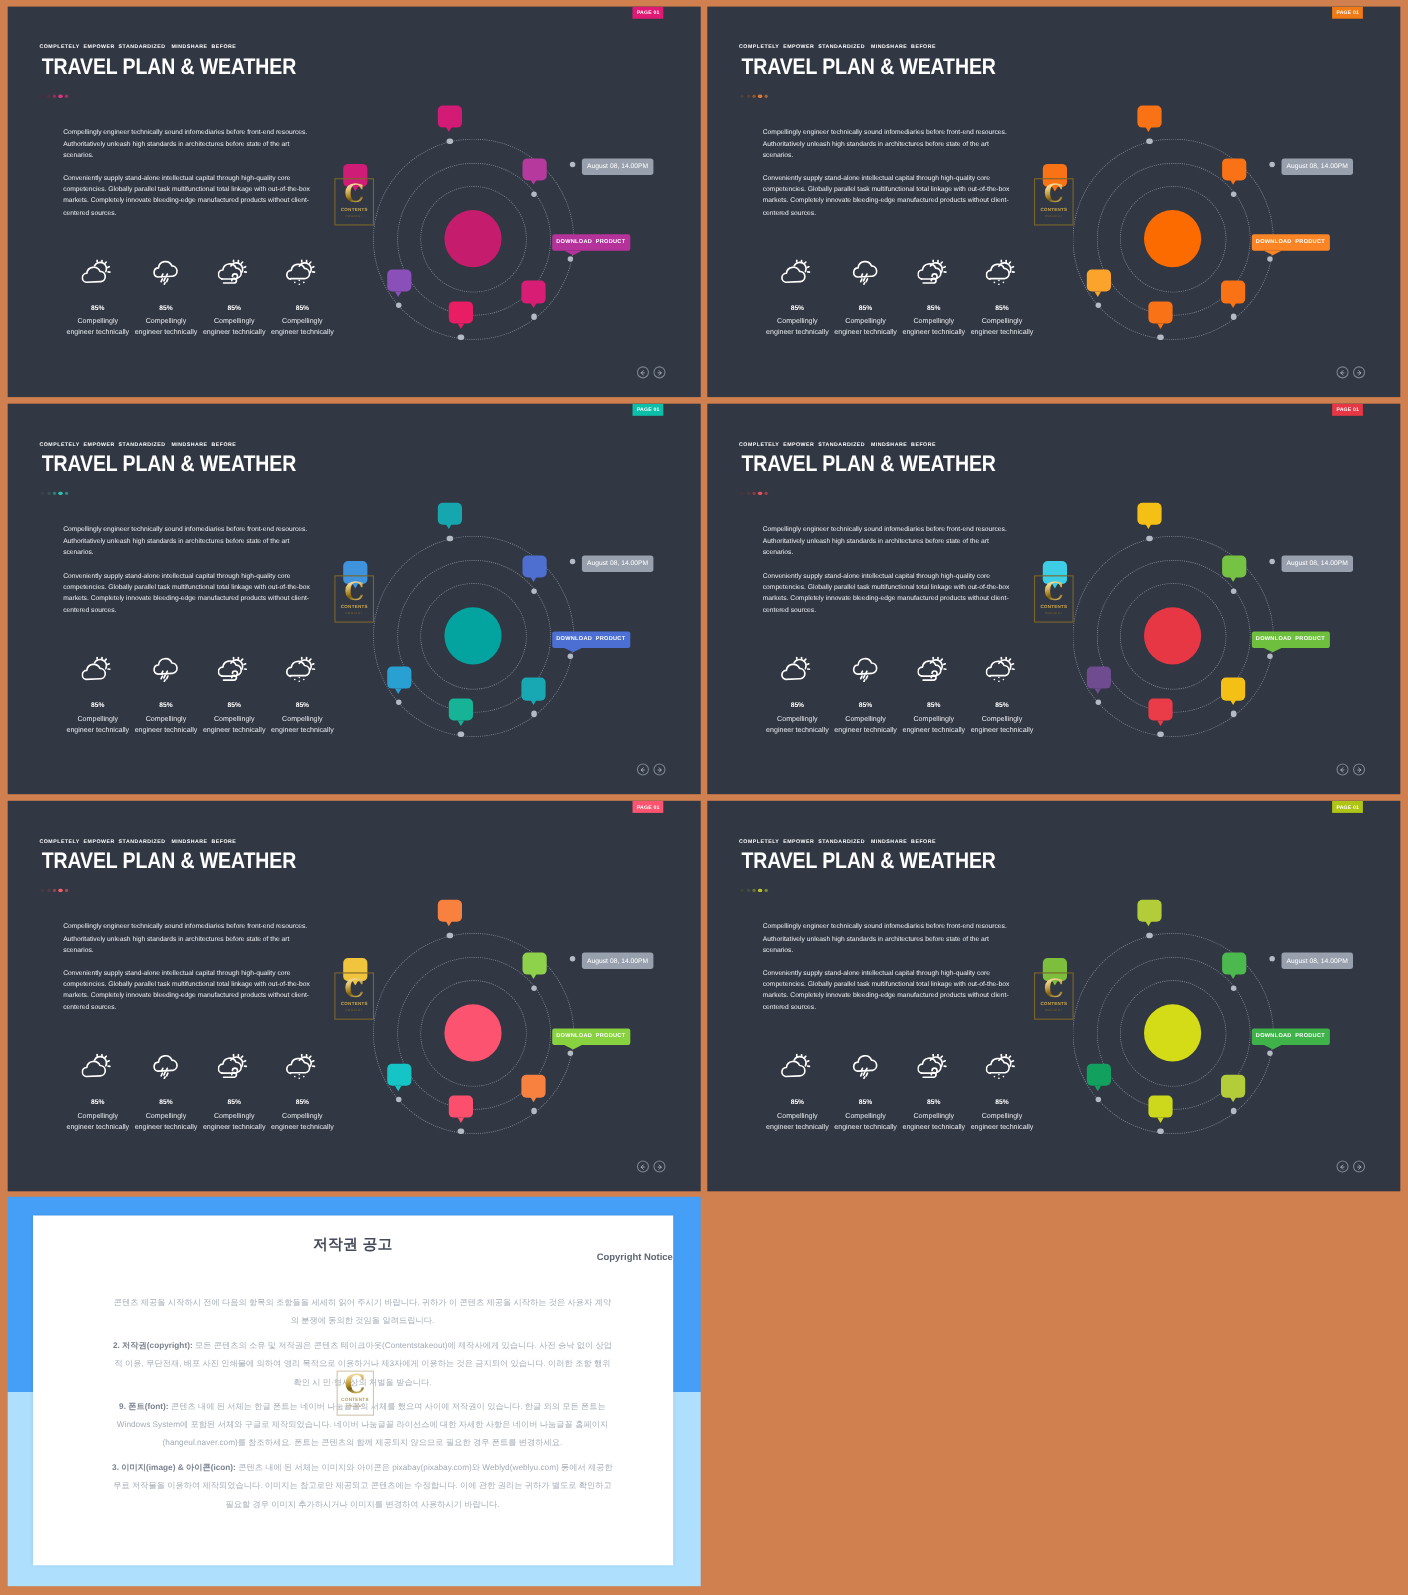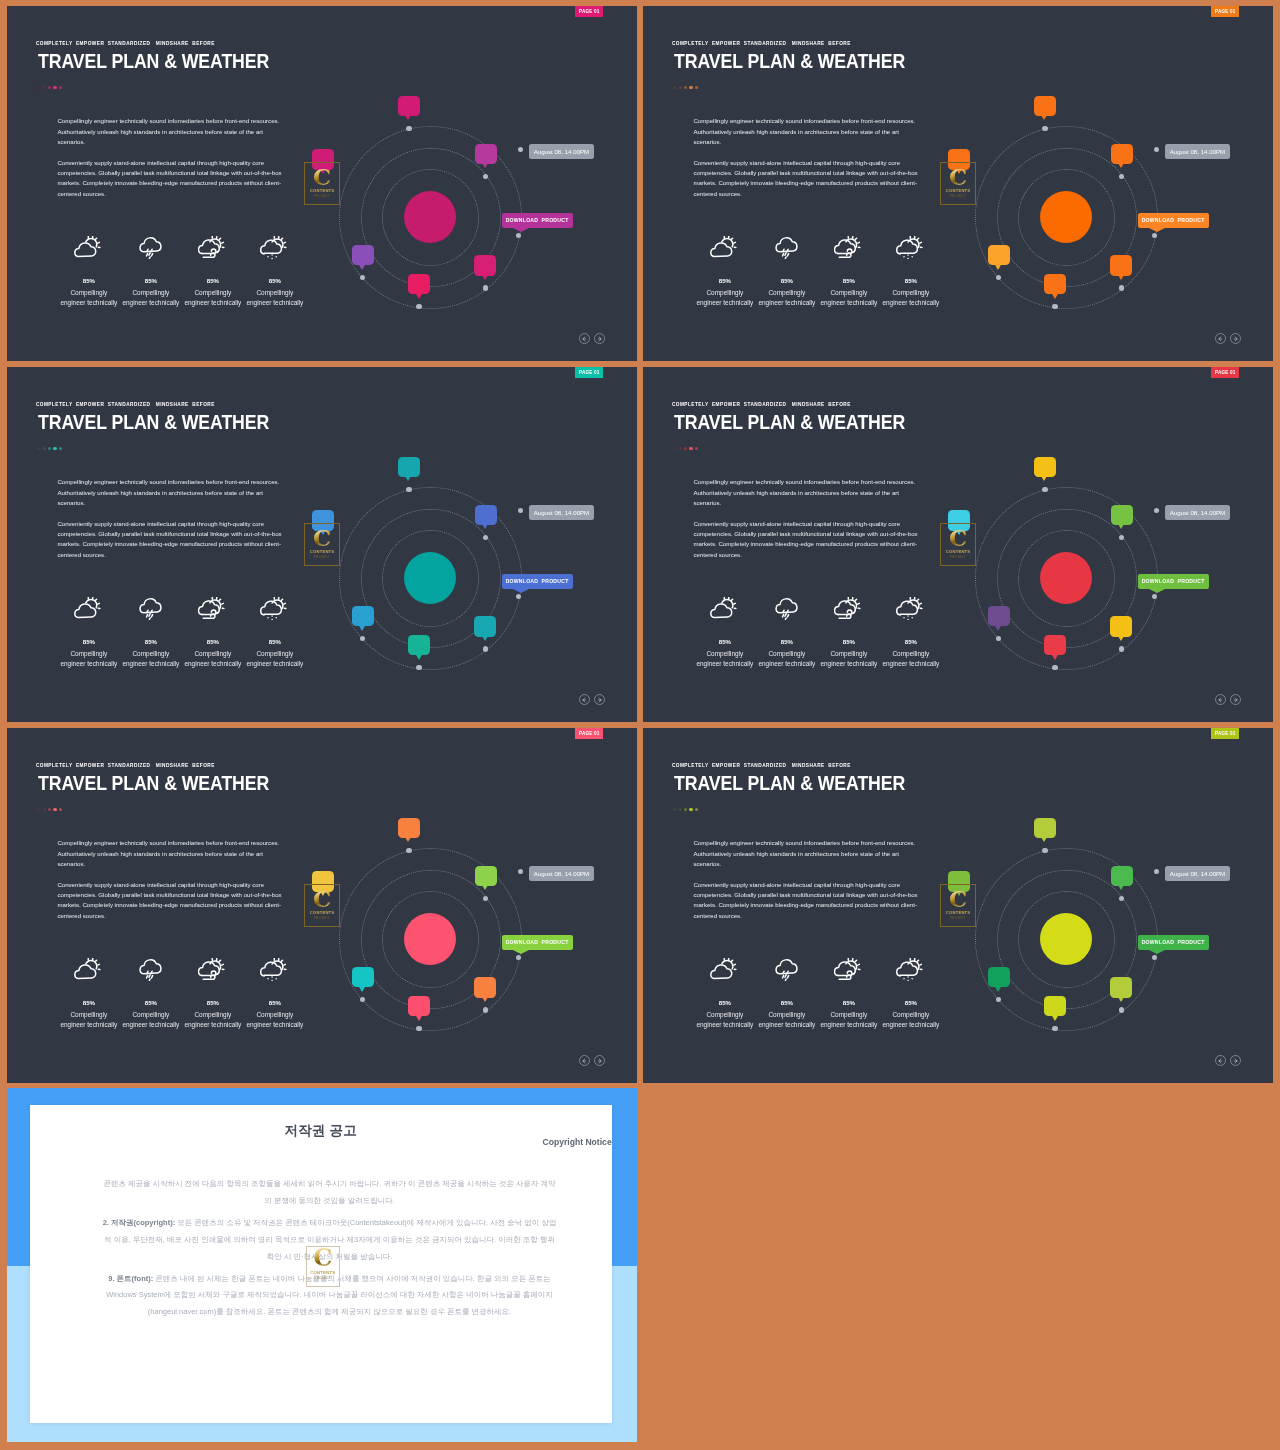--- a/index.html
+++ b/index.html
@@ -735,20 +735,21 @@
       </div>
     </div>
   <div class="copyright">
     <div class="paper">
       <div class="cr-title">저작권 공고</div>
       <div class="cr-sub">Copyright Notice</div>
       <div class="cr-body" id="cr-body">
           <p>콘텐츠 제공을 시작하시 전에 다음의 항목의 조항들을 세세히 읽어 주시기 바랍니다. 귀하가 이 콘텐츠 제공을 시작하는 것은 사용자 계약의 분쟁에 동의한 것임을 알려드립니다.</p>
           <p><b>2. 저작권(copyright):</b> 모든 콘텐츠의 소유 및 저작권은 콘텐츠 테이크아웃(Contentstakeout)에 제작사에게 있습니다. 사전 승낙 없이 상업적 이용, 무단전재, 배포 사진 인쇄물에 의하여 영리 목적으로 이용하거나 제3자에게 이용하는 것은 금지되어 있습니다. 이러한 조항 행위 확인 시 민·형사상의 처벌을 받습니다.</p>
           <p><b>9. 폰트(font):</b> 콘텐츠 내에 된 서체는 한글 폰트는 네이버 나눔글꼴의 서체를 했으며 사이에 저작권이 있습니다. 한글 외의 모든 폰트는 Windows System에 포함된 서체와 구글로 제작되었습니다. 네이버 나눔글꼴 라이선스에 대한 자세한 사항은 네이버 나눔글꼴 홈페이지(hangeul.naver.com)를 참조하세요. 폰트는 콘텐츠의 함께 제공되지 않으므로 필요한 경우 폰트를 변경하세요.</p>
+          <p><b>3. 이미지(image) &amp; 아이콘(icon):</b> 콘텐츠 내에 된 서체는 이미지와 아이콘은 pixabay(pixabay.com)와 Weblyd(weblyu.com) 등에서 제공한 무료 저작물을 이용하여 제작되었습니다. 이미지는 참고로만 제공되고 콘텐츠에는 수정합니다. 이에 관한 권리는 귀하가 별도로 확인하고 필요할 경우 이미지 추가하시거나 이미지를 변경하여 사용하시기 바랍니다.</p>
         </div>
       <div class="cr-wm">
         <div class="c">C</div>
         <div class="t1">CONTENTS</div>
         <div class="t2">PROJECT</div>
       </div>
     </div>
   </div>
 </div>
 

